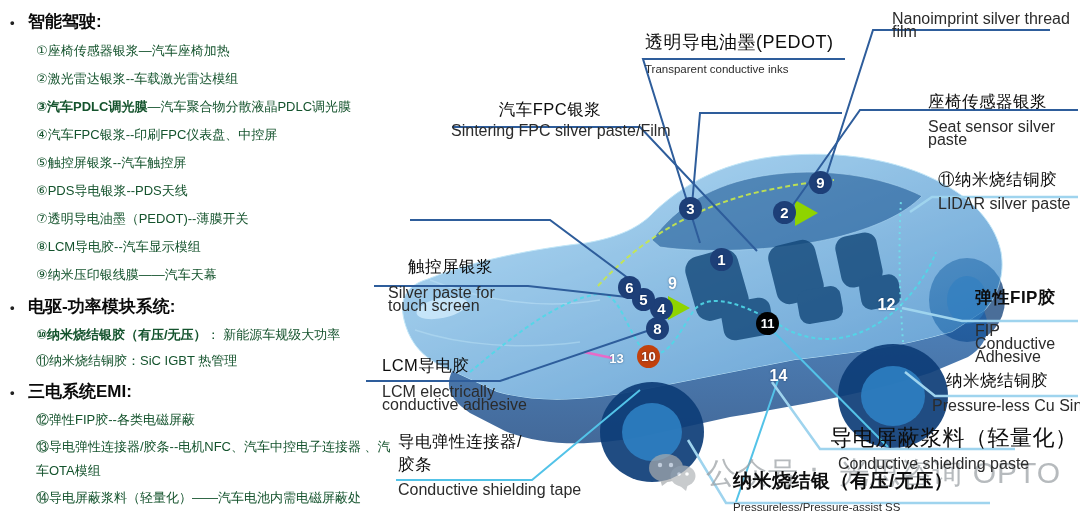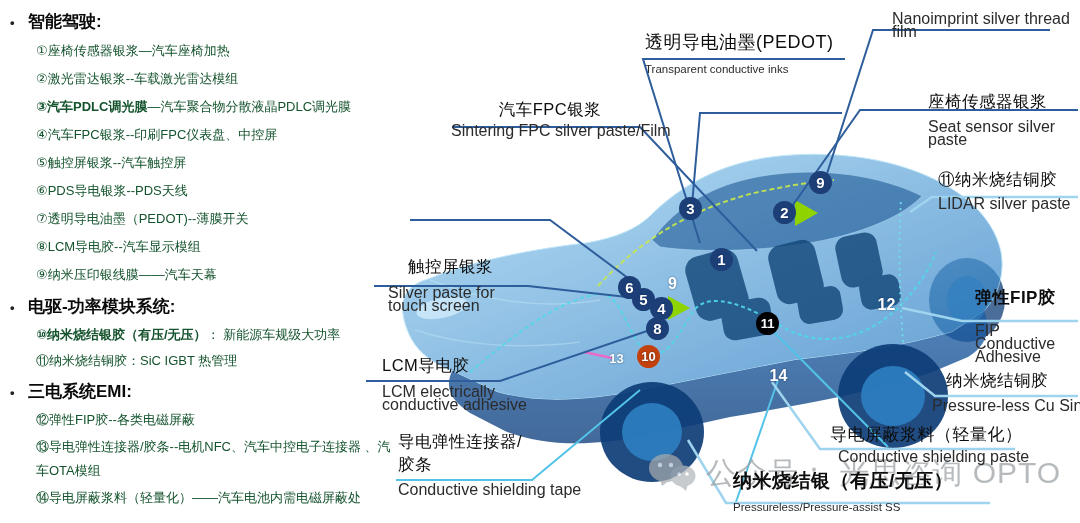--- a/index.html
+++ b/index.html
@@ -45,21 +45,21 @@
   #co-lcm .en{width:150px;margin-top:8px;}
   #co-fip{left:975px;top:286px;}
   #co-fip .cn{font-size:17px;}
   #co-fip .en{width:105px;margin-top:15px;}
   #co-cu{left:946px;top:370px;}
   #co-cu .en{margin-left:-14px;margin-top:7px;white-space:nowrap;}
   #co-elastic{left:398px;top:430px;width:136px;}
   #co-elastic .cn{white-space:normal;line-height:23px;}
   #co-elastic .en{white-space:nowrap;margin-top:7px;}
   #co-shieldpaste{left:830px;top:423px;}
-  #co-shieldpaste .cn{font-size:17px;}
+  #co-shieldpaste .cn{font-size:22px;}
   #co-shieldpaste .en{margin-left:8px;margin-top:4px;}
   #co-sinterag{left:733px;top:468px;}
   #co-sinterag .cn{font-size:19px;font-weight:bold;}
   #co-sinterag .en{font-size:11.5px;margin-top:7px;}
 
   
   .mk{position:absolute;z-index:6;width:23px;height:23px;margin:-11px 0 0 -11px;
       border-radius:50%;background:#1d3f78;color:#fff;font-size:15px;font-weight:bold;
       display:flex;align-items:center;justify-content:center;
       text-shadow:0 0 2px rgba(0,30,70,.6);}

